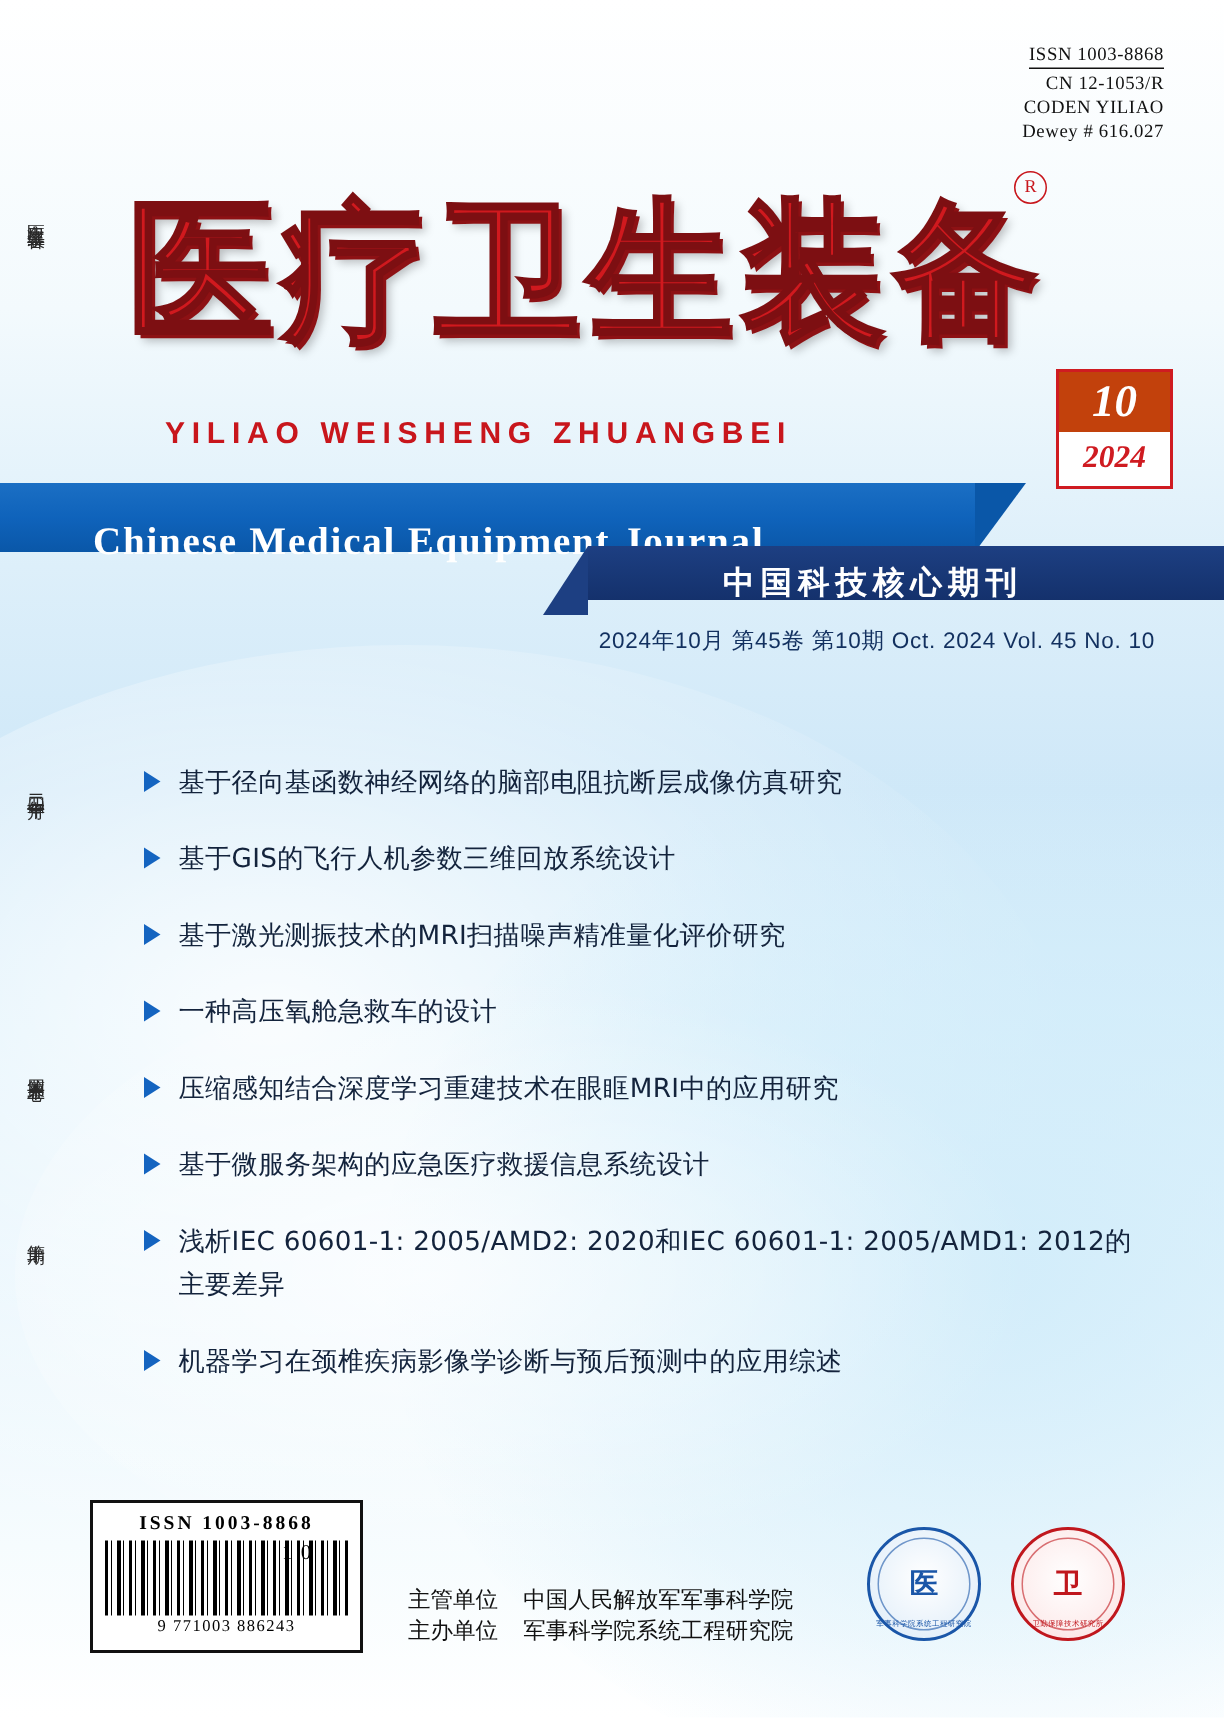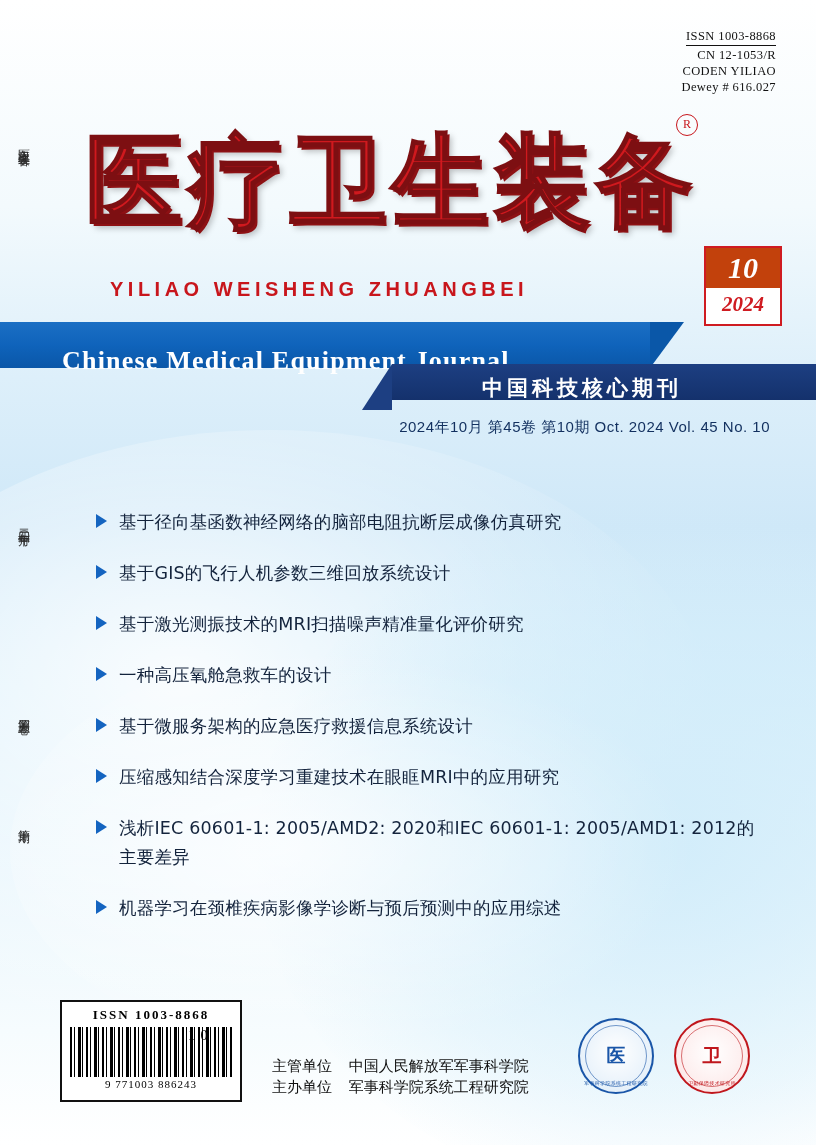--- a/index.html
+++ b/index.html
@@ -441,25 +441,25 @@
     <div class="toc-item">
       <span class="bullet"></span>
       <span class="toc-text">基于激光测振技术的MRI扫描噪声精准量化评价研究</span>
     </div>
     <div class="toc-item">
       <span class="bullet"></span>
       <span class="toc-text">一种高压氧舱急救车的设计</span>
     </div>
     <div class="toc-item">
       <span class="bullet"></span>
+      <span class="toc-text">压缩感知结合深度学习重建技术在眼眶MRI中的应用研究</span>
+    </div>
+    <div class="toc-item">
+      <span class="bullet"></span>
       <span class="toc-text">基于微服务架构的应急医疗救援信息系统设计</span>
-    </div>
-    <div class="toc-item">
-      <span class="bullet"></span>
-      <span class="toc-text">压缩感知结合深度学习重建技术在眼眶MRI中的应用研究</span>
     </div>
     <div class="toc-item">
       <span class="bullet"></span>
       <span class="toc-text">浅析IEC 60601-1: 2005/AMD2: 2020和IEC 60601-1: 2005/AMD1: 2012的主要差异</span>
     </div>
     <div class="toc-item">
       <span class="bullet"></span>
       <span class="toc-text">机器学习在颈椎疾病影像学诊断与预后预测中的应用综述</span>
     </div>
   </div>

